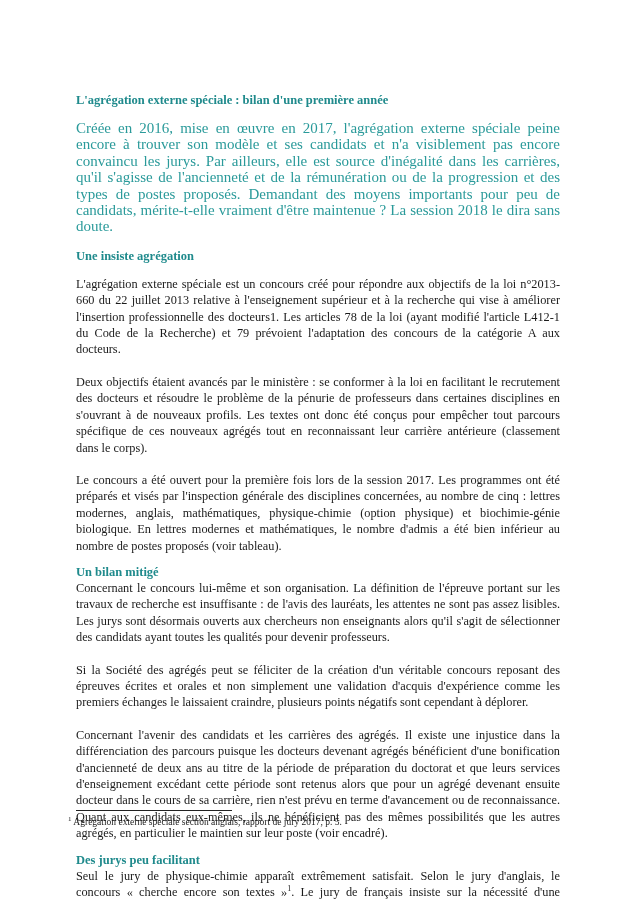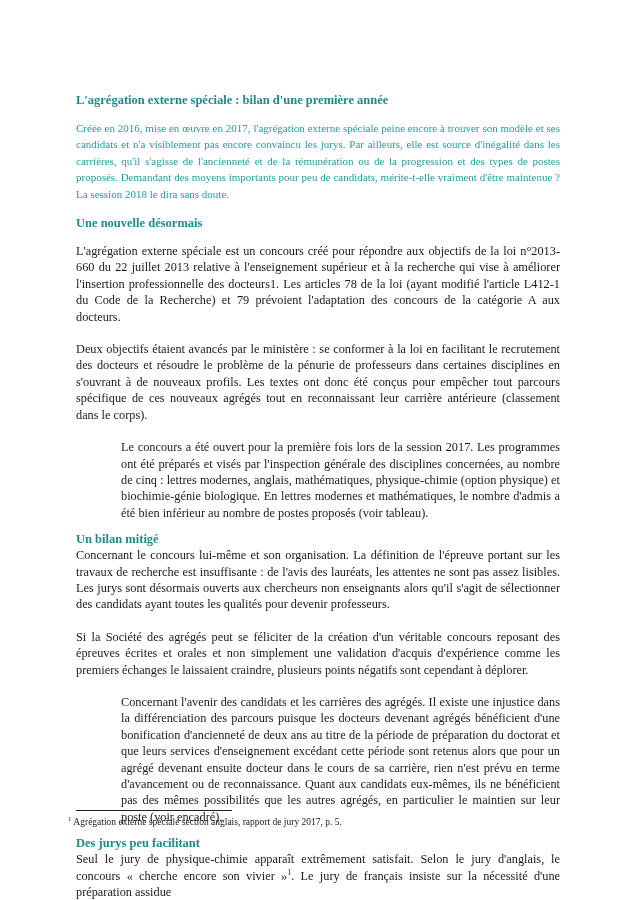--- a/index.html
+++ b/index.html
@@ -22,41 +22,41 @@
       width: 484px;
     }
     .title {
       font-size: 12.5px;
       font-weight: bold;
       color: #1f8a8c;
       margin: 0 0 12px 0;
       line-height: 16px;
     }
     .intro {
-      font-size: 11px;
+      font-size: 15px;
       line-height: 16.4px;
       color: #2a9a9a;
       text-align: justify;
       margin: 0 0 13px 0;
     }
     .h2 {
       font-size: 12.5px;
       font-weight: bold;
       color: #1f8a8c;
       margin: 0;
       line-height: 16px;
     }
     .h2.spaced { margin-bottom: 12px; }
     .p {
       font-size: 12.3px;
       line-height: 16.4px;
       text-align: justify;
       margin: 0 0 16px 0;
     }
-    .p.tight { margin-bottom: 10px; margin-left: 45px; }
+    .p.tight { margin-bottom: 10px; }
     sup.fnref {
       font-size: 8px;
       line-height: 0;
       vertical-align: super;
     }
     .footnote-rule {
       position: absolute;
       left: 76px;
       top: 810px;
       width: 156px;
@@ -79,32 +79,32 @@
     }
   </style>
 </head>
 <body>
 
 <div class="page">
   <div class="title">L'agrégation externe spéciale : bilan d'une première année</div>
 
   <p class="intro">Créée en 2016, mise en œuvre en 2017, l'agrégation externe spéciale peine encore à trouver son modèle et ses candidats et n'a visiblement pas encore convaincu les jurys. Par ailleurs, elle est source d'inégalité dans les carrières, qu'il s'agisse de l'ancienneté et de la rémunération ou de la progression et des types de postes proposés. Demandant des moyens importants pour peu de candidats, mérite-t-elle vraiment d'être maintenue ? La session 2018 le dira sans doute.</p>
 
-  <div class="h2 spaced">Une nouvelle désormais</div>
+  <div class="h2 spaced">Une insiste agrégation</div>
   <p class="p">L'agrégation externe spéciale est un concours créé pour répondre aux objectifs de la loi n°2013-660 du 22 juillet 2013 relative à l'enseignement supérieur et à la recherche qui vise à améliorer l'insertion professionnelle des docteurs1. Les articles 78 de la loi (ayant modifié l'article L412-1 du Code de la Recherche) et 79 prévoient l'adaptation des concours de la catégorie A aux docteurs.</p>
   <p class="p">Deux objectifs étaient avancés par le ministère : se conformer à la loi en facilitant le recrutement des docteurs et résoudre le problème de la pénurie de professeurs dans certaines disciplines en s'ouvrant à de nouveaux profils. Les textes ont donc été conçus pour empêcher tout parcours spécifique de ces nouveaux agrégés tout en reconnaissant leur carrière antérieure (classement dans le corps).</p>
   <p class="p tight">Le concours a été ouvert pour la première fois lors de la session 2017. Les programmes ont été préparés et visés par l'inspection générale des disciplines concernées, au nombre de cinq : lettres modernes, anglais, mathématiques, physique-chimie (option physique) et biochimie-génie biologique. En lettres modernes et mathématiques, le nombre d'admis a été bien inférieur au nombre de postes proposés (voir tableau).</p>
 
   <div class="h2">Un bilan mitigé</div>
   <p class="p">Concernant le concours lui-même et son organisation. La définition de l'épreuve portant sur les travaux de recherche est insuffisante : de l'avis des lauréats, les attentes ne sont pas assez lisibles. Les jurys sont désormais ouverts aux chercheurs non enseignants alors qu'il s'agit de sélectionner des candidats ayant toutes les qualités pour devenir professeurs.</p>
   <p class="p">Si la Société des agrégés peut se féliciter de la création d'un véritable concours reposant des épreuves écrites et orales et non simplement une validation d'acquis d'expérience comme les premiers échanges le laissaient craindre, plusieurs points négatifs sont cependant à déplorer.</p>
   <p class="p tight">Concernant l'avenir des candidats et les carrières des agrégés. Il existe une injustice dans la différenciation des parcours puisque les docteurs devenant agrégés bénéficient d'une bonification d'ancienneté de deux ans au titre de la période de préparation du doctorat et que leurs services d'enseignement excédant cette période sont retenus alors que pour un agrégé devenant ensuite docteur dans le cours de sa carrière, rien n'est prévu en terme d'avancement ou de reconnaissance. Quant aux candidats eux-mêmes, ils ne bénéficient pas des mêmes possibilités que les autres agrégés, en particulier le maintien sur leur poste (voir encadré).</p>
 
   <div class="h2">Des jurys peu facilitant</div>
   <p class="p">
-    <span>Seul le jury de physique-chimie apparaît extrêmement satisfait. Selon le jury d'anglais, le concours « cherche encore son vivier »</span><sup class="fnref">1</sup><span>. Le jury de français insiste sur la nécessité d'une préparation assidue</span>
+    <span>Seul le jury de physique-chimie apparaît extrêmement satisfait. Selon le jury d'anglais, le concours « cherche encore son textes »</span><sup class="fnref">1</sup><span>. Le jury de français insiste sur la nécessité d'une préparation assidue</span>
   </p>
 </div>
 
 <div class="footnote-rule"></div>
 <div class="footnote">
   <sup>1</sup><span> Agrégation externe spéciale section anglais, rapport de jury 2017, p. 5.</span>
 </div>
 
 </body></html>

